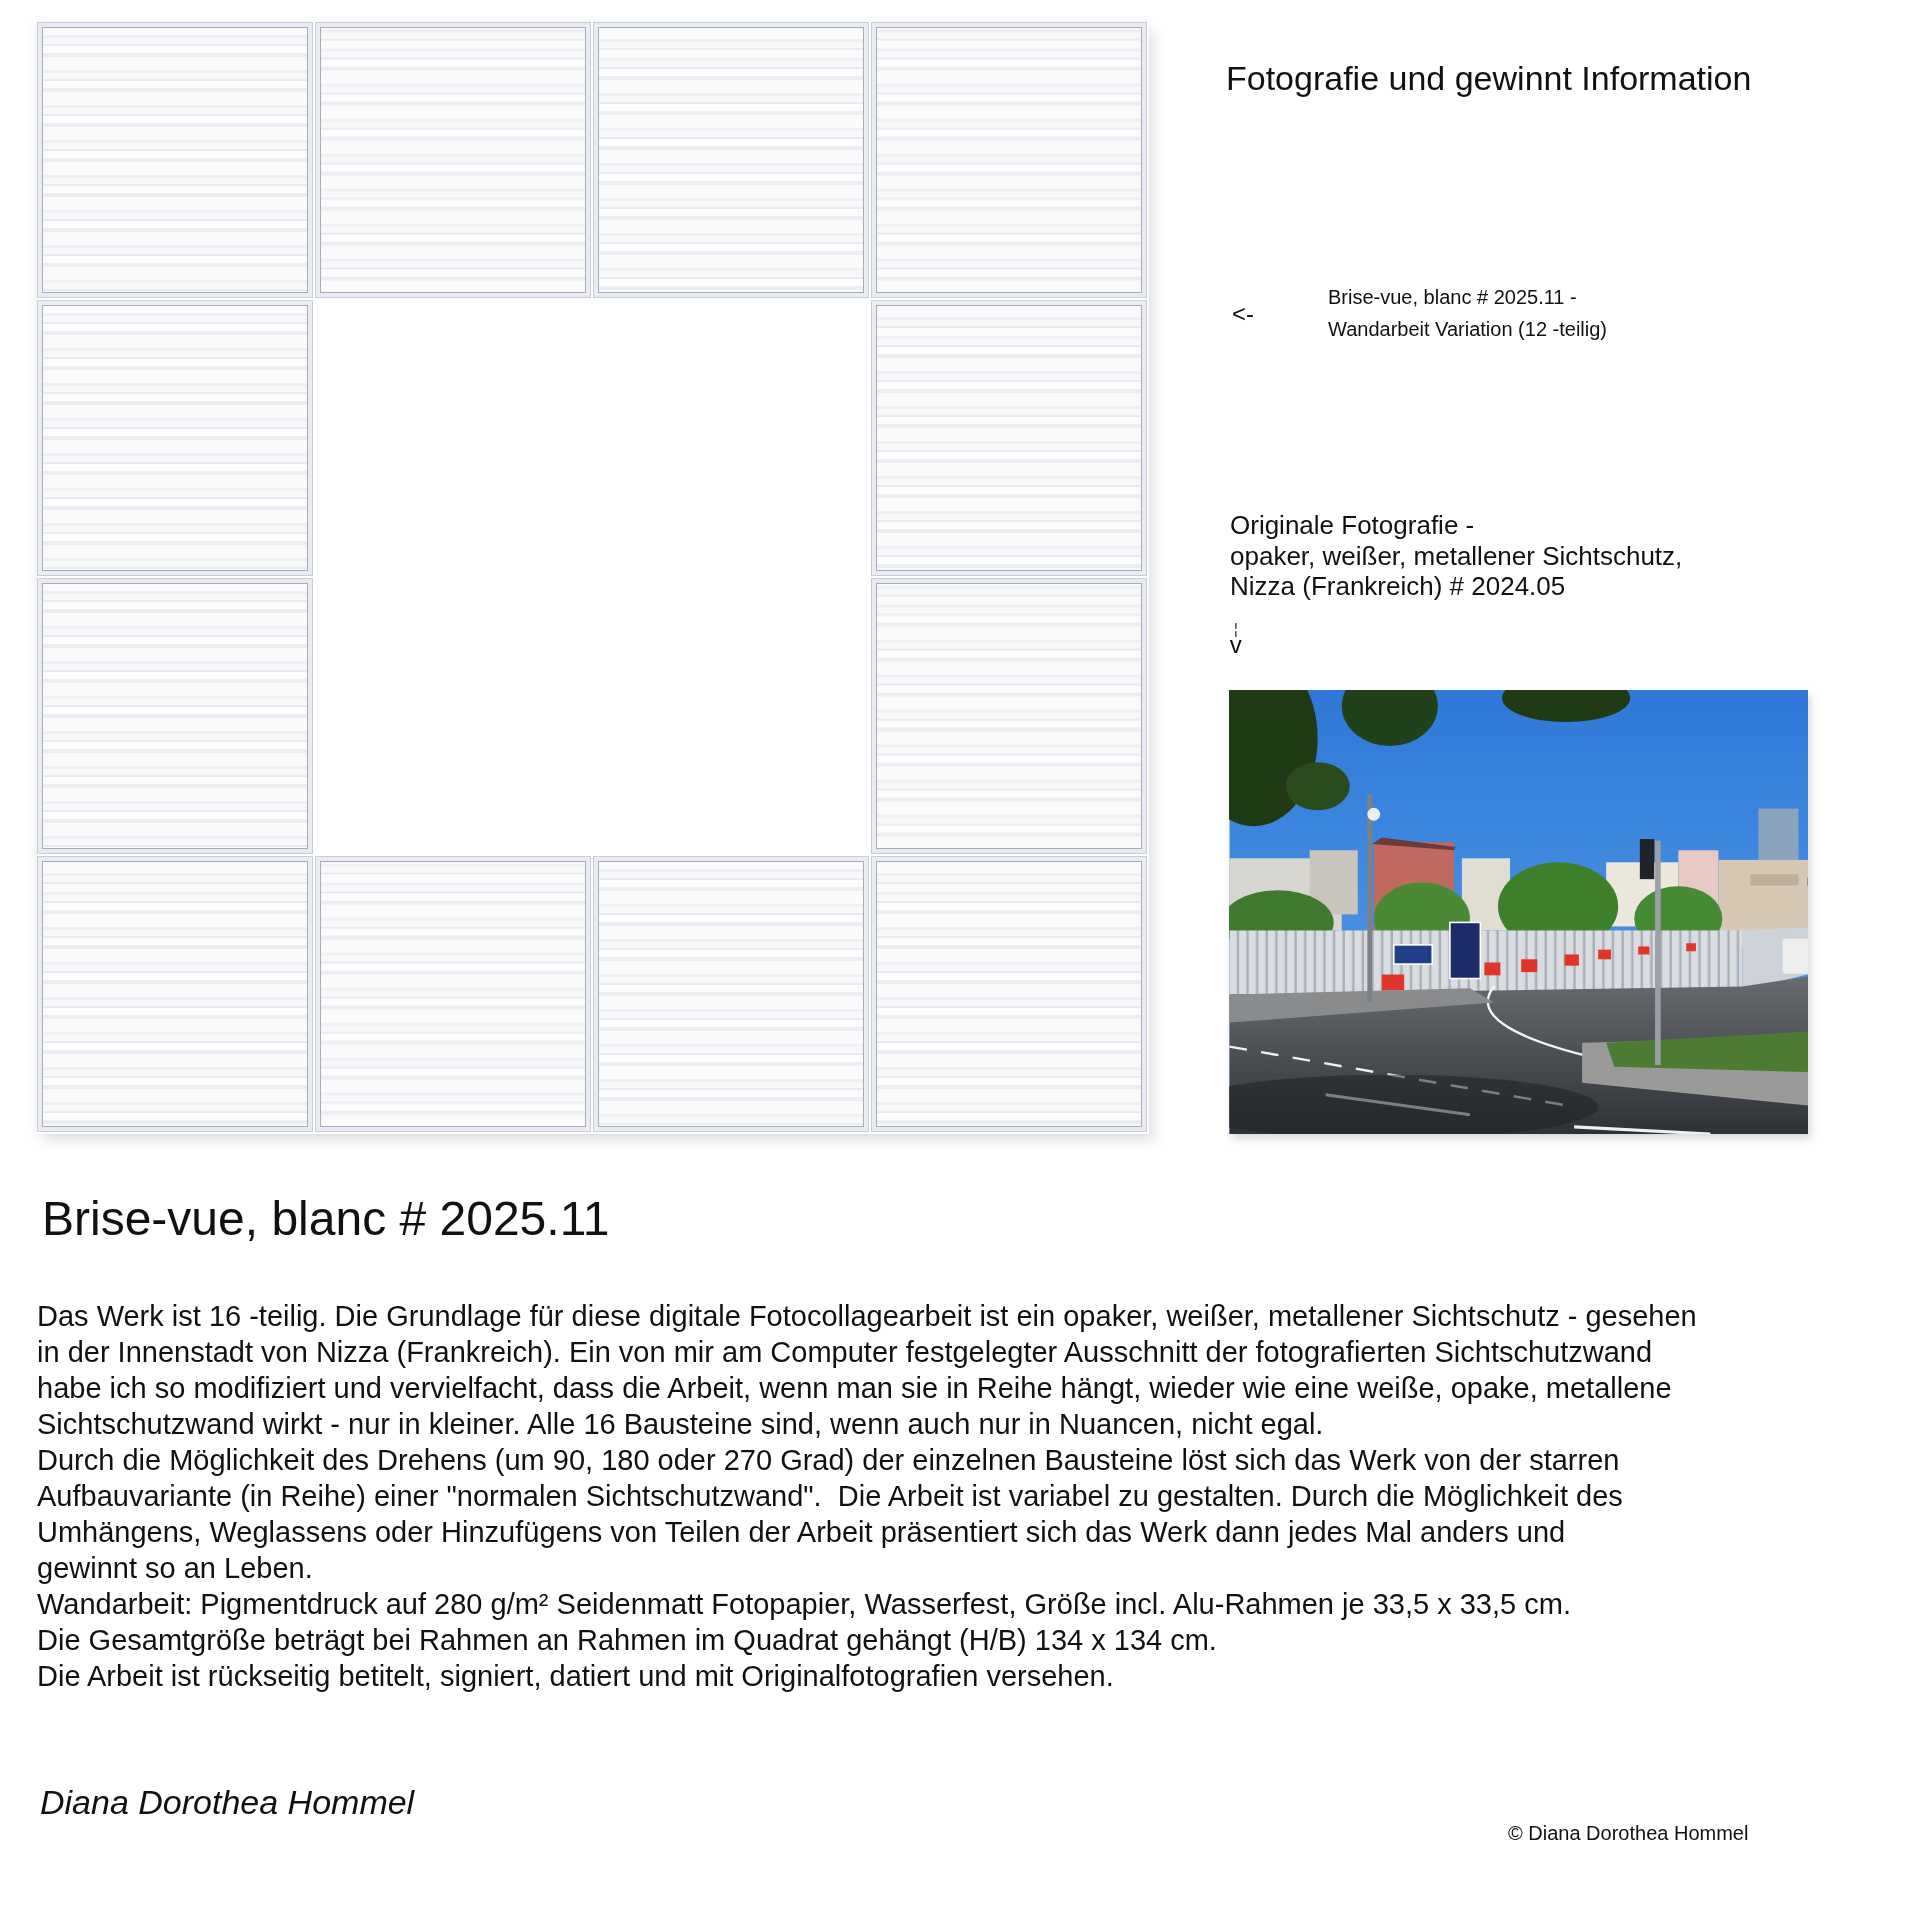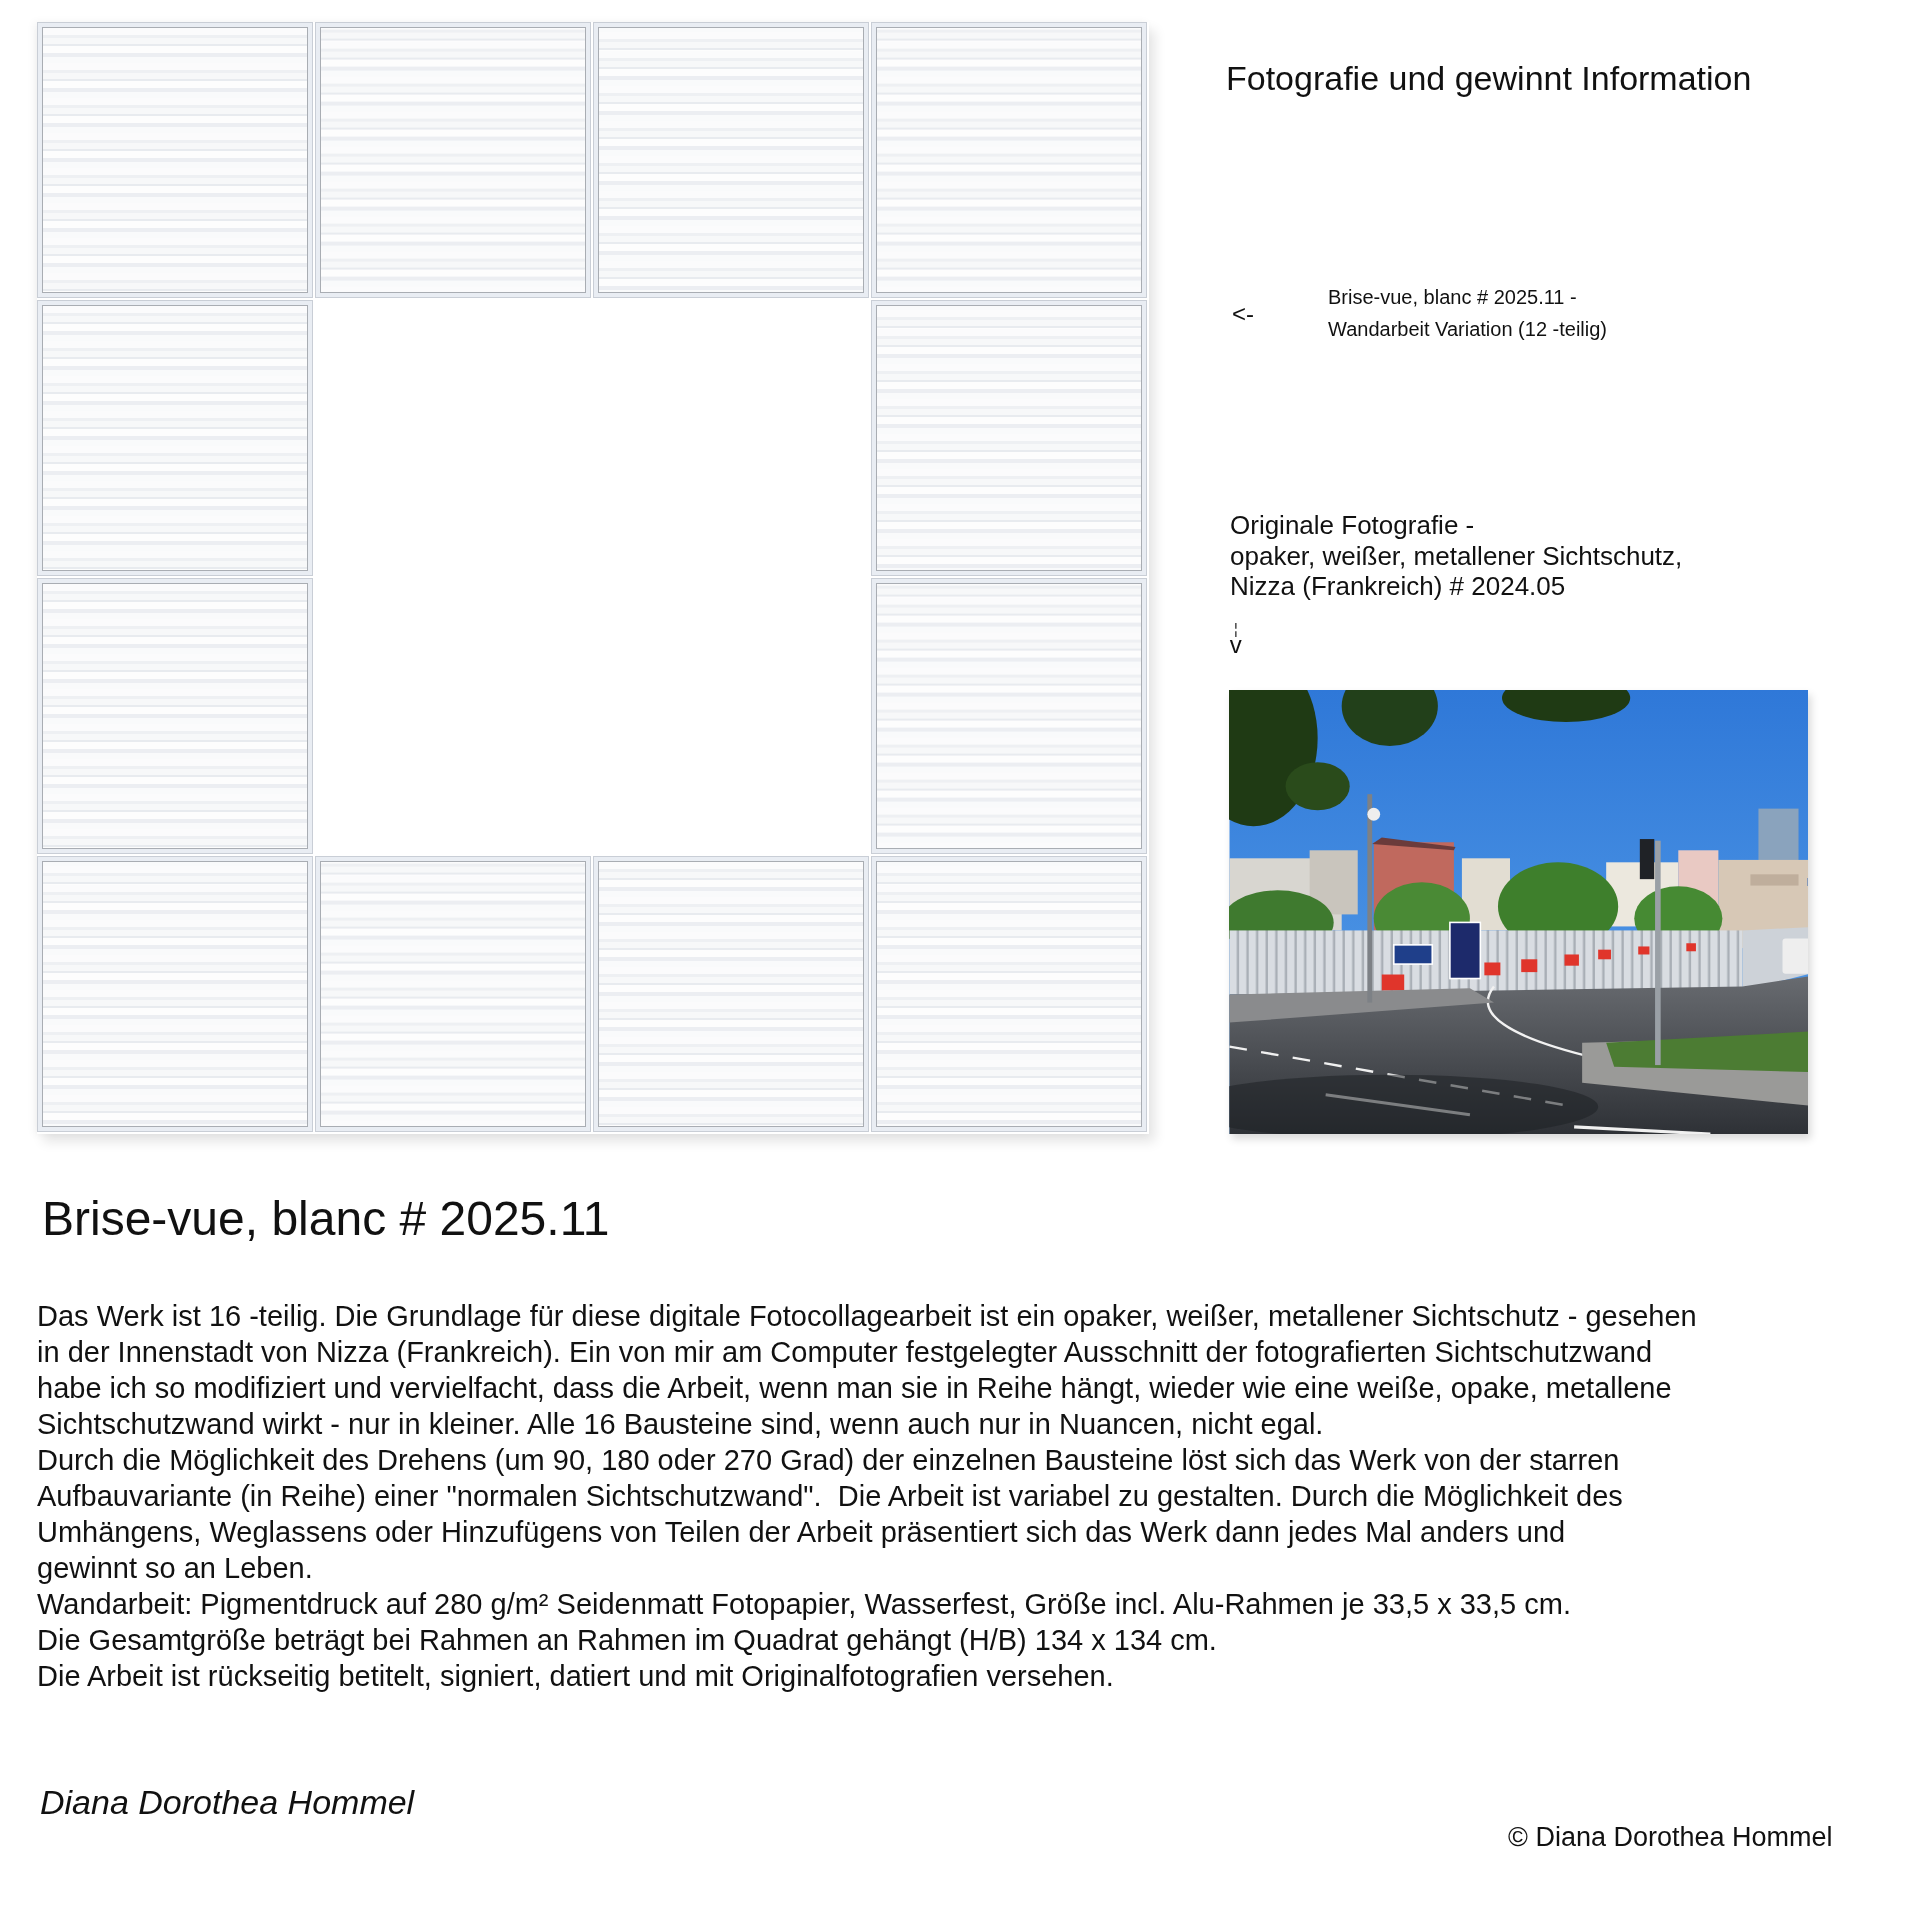--- a/index.html
+++ b/index.html
@@ -44,21 +44,21 @@
       overflow: hidden;
       box-shadow: 3.2px 4.8px 8px rgba(0,0,0,0.15);
     }
     .title-main { left: 42px; top: 1190px; font-size: 48px; }
     .body-text {
       position: absolute; left: 37px; top: 1298px; width: 1861px;
       font-size: 29px; line-height: 36px;
     }
     .body-text div { white-space: pre; }
     .author { left: 40px; top: 1782px; font-size: 34px; font-style: italic; }
-    .copyright { left: 1508px; top: 1821px; font-size: 27px; }
+    .copyright { left: 1508px; top: 1821px; font-size: 20px; }
   </style>
 </head>
 <body>
 
 <div class="grid" id="grid">
     <div class="tile" style="left: 0px; top: 0px;">
       <div class="tile-inner"></div>
     </div>
     <div class="tile" style="left: 278px; top: 0px;">
       <div class="tile-inner" style="background-position: 0px 13.6px;"></div>

